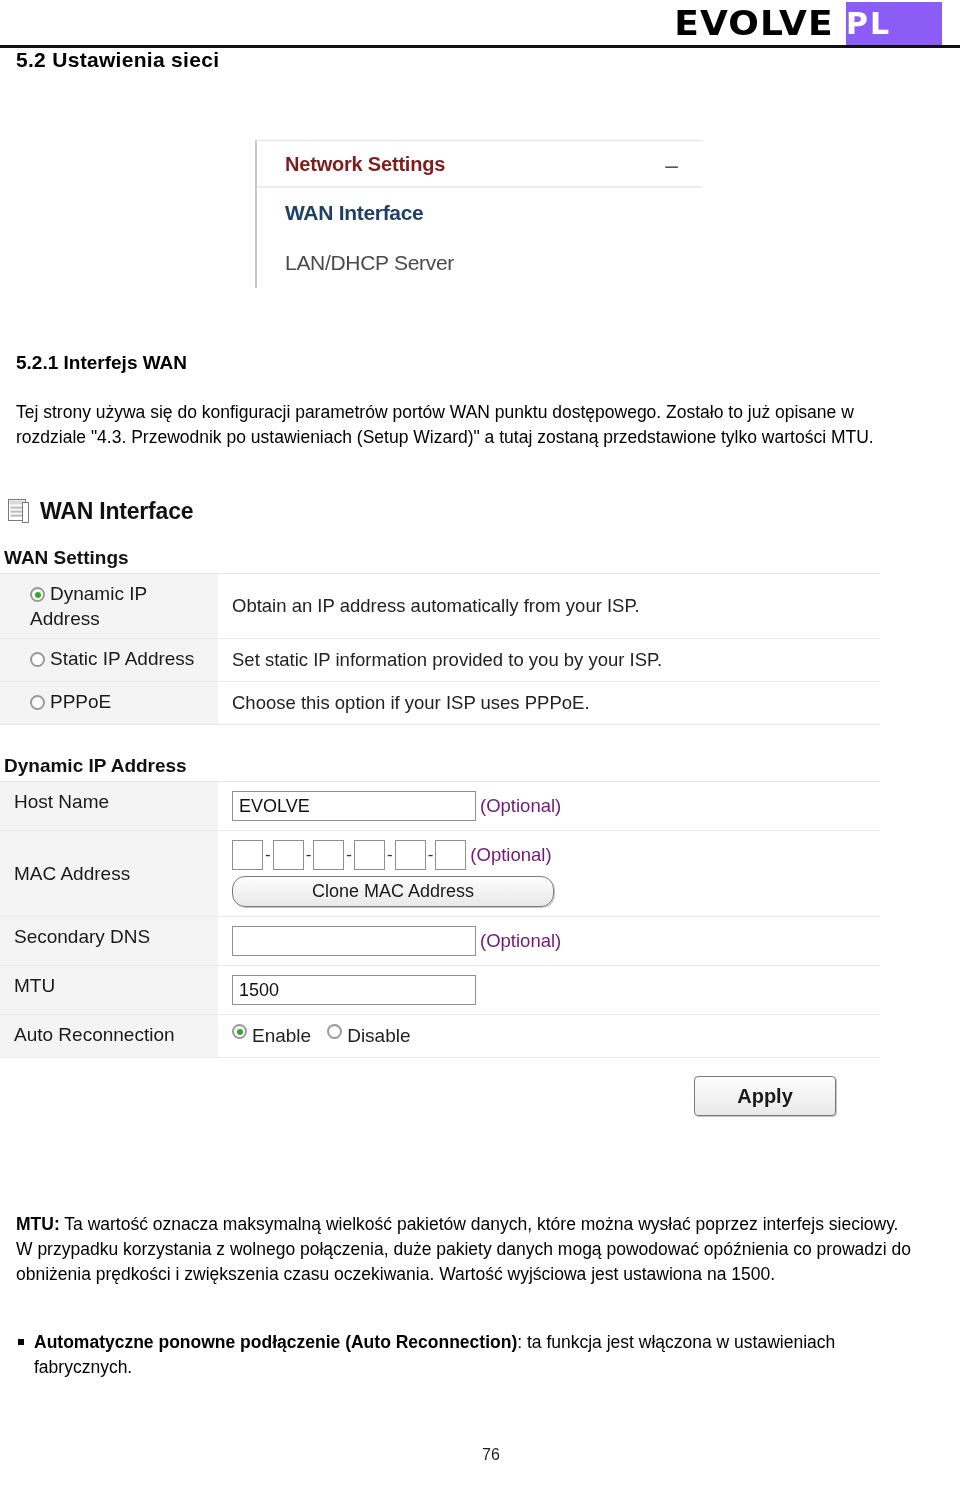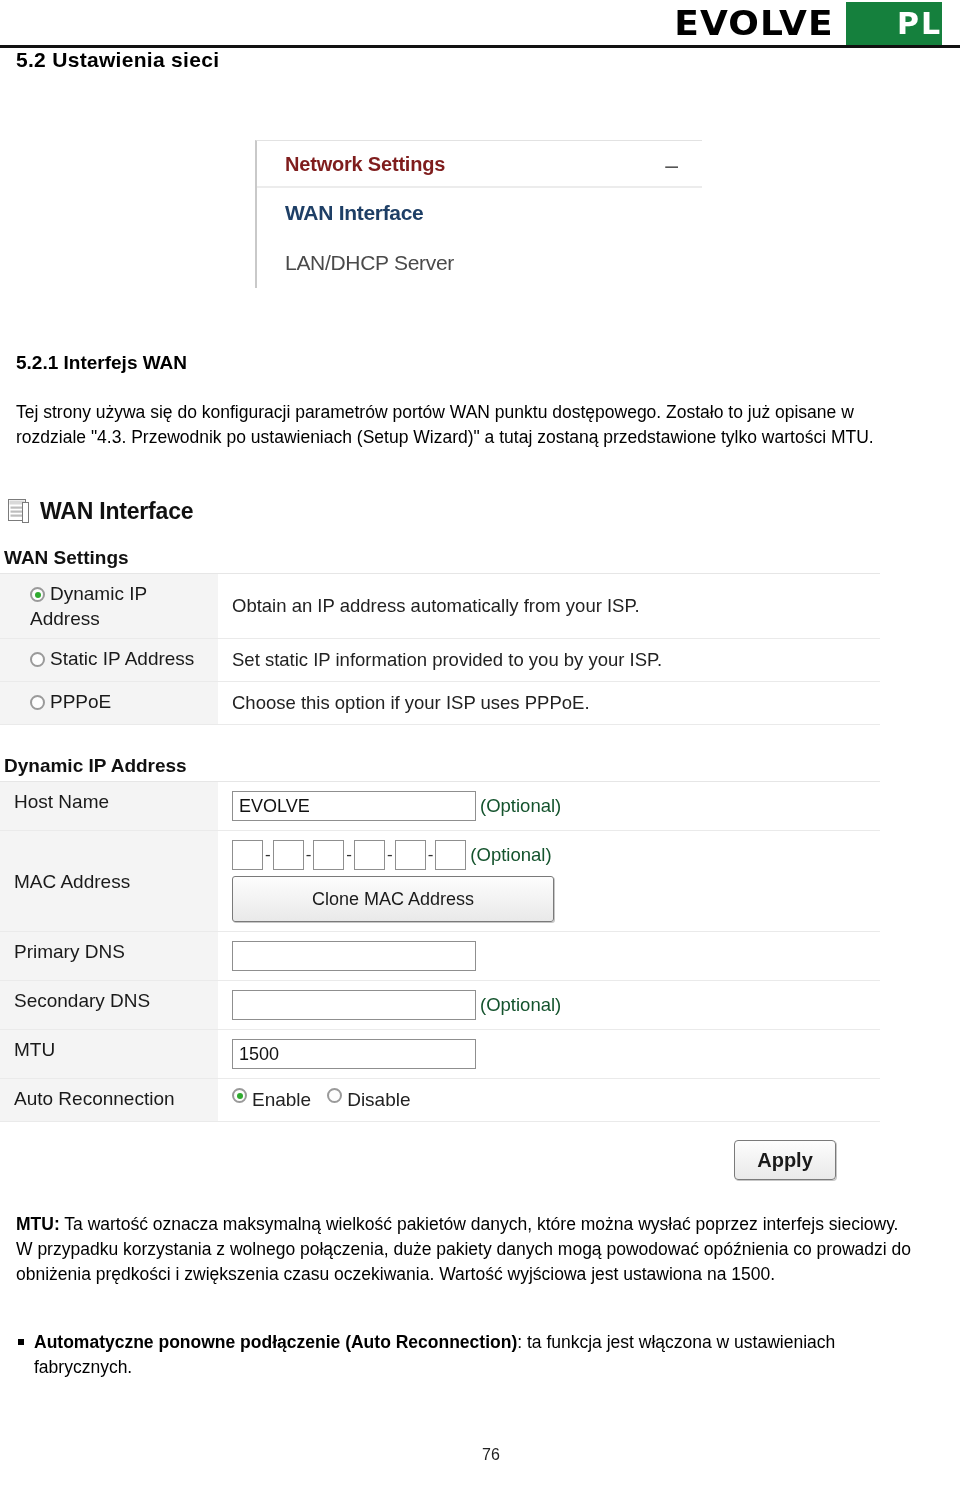--- a/index.html
+++ b/index.html
@@ -36,29 +36,29 @@
     font-weight: 700;
     font-size: 34px;
     letter-spacing: 1px;
     line-height: 40px;
     color: #000;
     transform: scaleX(1.06);
     transform-origin: right center;
     padding-right: 12px;
   }
   .logo-lang {
-    background: #15803d;
+    background: #8b5cf6;
     color: #fff;
     font-family: "DejaVu Sans", sans-serif;
     font-weight: 700;
     font-size: 30px;
     line-height: 43px;
     height: 43px;
     width: 96px;
-    text-align: right;
+    text-align: left;
     letter-spacing: 2px;
   }
   .header-rule {
     position: absolute;
     left: 0;
     top: 45px;
     width: 960px;
     height: 3px;
     background: #111;
   }
@@ -253,46 +253,46 @@
     padding: 0;
     outline: none;
   }
   .mac-dash {
     padding: 0 2px;
     font-size: 17px;
     color: #333;
   }
   .optional {
     font-size: 18.5px;
-    color: #14532d;
+    color: #701a75;
     margin-left: 4px;
     white-space: nowrap;
   }
   .btn {
     border: 1px solid #7a7a7a;
-    border-radius: 3px;
+    border-radius: 13px;
     background: linear-gradient(#fdfdfd, #e9e9e9);
     box-shadow: 1px 1px 0 rgba(0,0,0,0.22);
     font-family: "Liberation Sans", sans-serif;
     font-size: 18px;
     color: #1a1a1a;
-    height: 46px;
+    height: 31px;
     cursor: pointer;
   }
   .btn-clone { width: 322px; }
   .apply-bar {
     width: 880px;
     display: flex;
     justify-content: flex-end;
     padding-top: 18px;
     padding-right: 44px;
     box-sizing: border-box;
   }
   .btn-apply {
-    width: 102px;
+    width: 142px;
     height: 40px;
     font-weight: 700;
     font-size: 20px;
     border-radius: 4px;
   }
 
   
   .note-bold { font-weight: 700; }
   .bullet-para {
     position: absolute;
@@ -415,27 +415,20 @@
           <span class="mac-dash">-</span>
           <input class="mac-box" maxlength="2" value="" style="">
           <span class="mac-dash">-</span>
           <input class="mac-box" maxlength="2" value="" style="">
           <span class="optional">(Optional)</span>
         </div>
         <button class="btn btn-clone">Clone MAC Address</button>
       </div>
     </div>
 
-    <div class="cfg-row">
-      <div class="cfg-label">Primary DNS</div>
-      <div class="cfg-value">
-        <input class="tf tf-wide" value="" style="">
-        <span class="optional"></span>
-      </div>
-    </div>
 
     <div class="cfg-row">
       <div class="cfg-label">Secondary DNS</div>
       <div class="cfg-value">
         <input class="tf tf-wide" value="" style="">
         <span class="optional">(Optional)</span>
       </div>
     </div>
 
     <div class="cfg-row">

